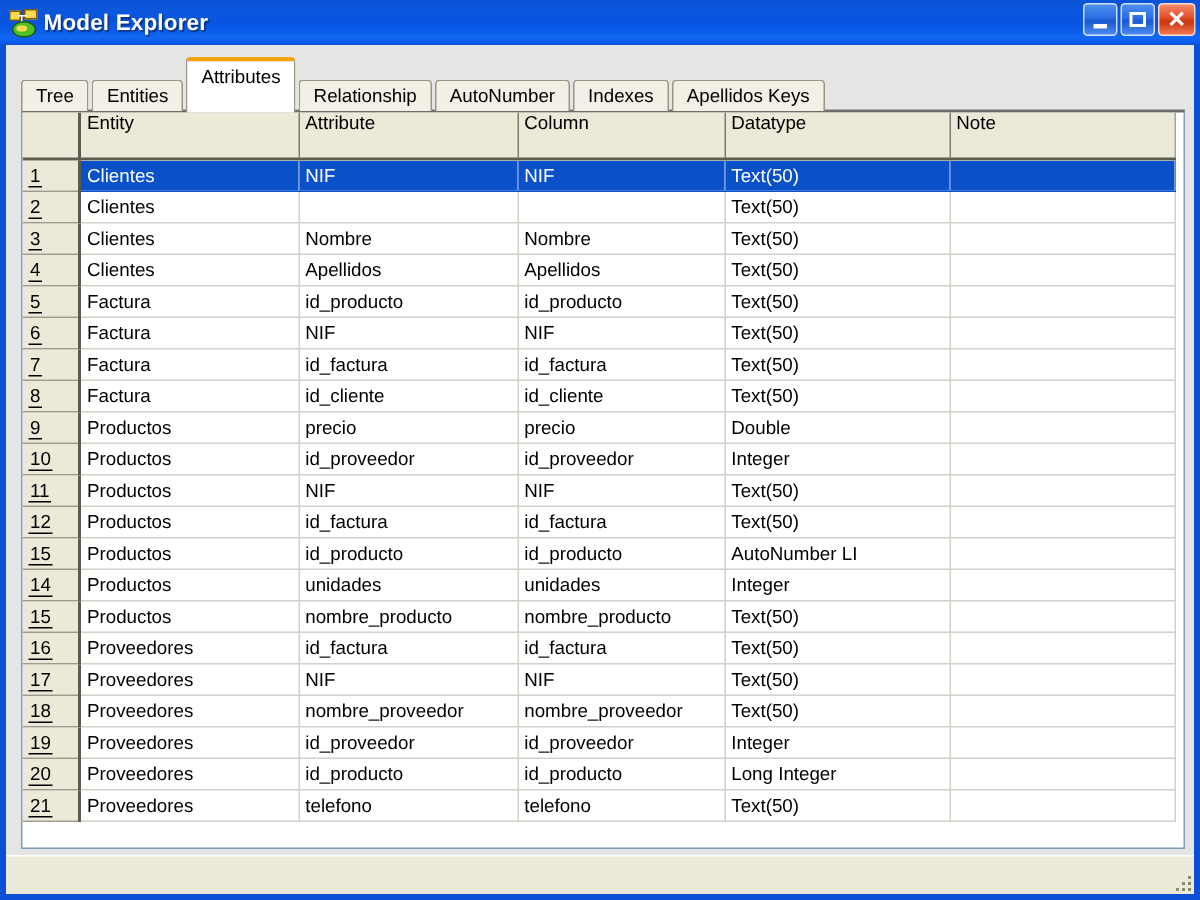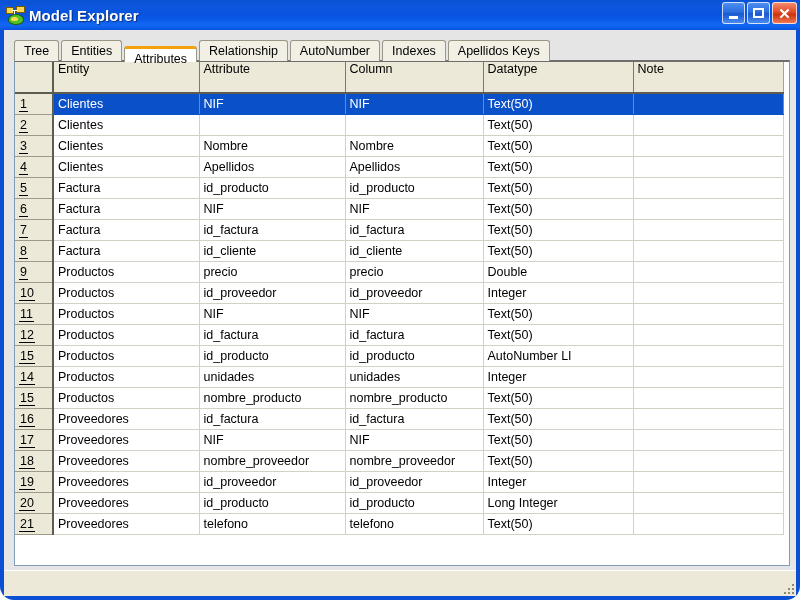--- a/index.html
+++ b/index.html
@@ -19,21 +19,20 @@
     width: 800px;
     height: 600px;
     box-sizing: border-box;
     background: #0a4fd4;
     border-left: 4px solid #0a4fd4;
     border-right: 4px solid #0a4fd4;
     border-bottom: 4px solid #0a4fd4;
     border-top: 0;
     display: flex;
     flex-direction: column;
-    border-radius: 14px;
   }
 
   
   #titlebar {
     height: 30px;
     flex: 0 0 30px;
     margin: 0 -4px;
     background: linear-gradient(to bottom,
        #0a52d6 0%, #0a52d6 8%,
        #0c57dc 20%, #0954e0 48%,
@@ -174,21 +173,21 @@
     margin-right: 2px;
     box-sizing: border-box;
     white-space: nowrap;
     position: relative;
     top: 1px;
   }
   .tab.active {
     background: #ffffff;
     border-color: #9a9684;
     border-top: 3px solid #f0a30a;
-    height: 16px;
+    height: 37px;
     line-height: 20px;
     top: 2px;
     padding-top: 0px;
     z-index: 4;
   }
 
   
   #grid-panel {
     flex: 1 1 auto;
     background: #ffffff;

